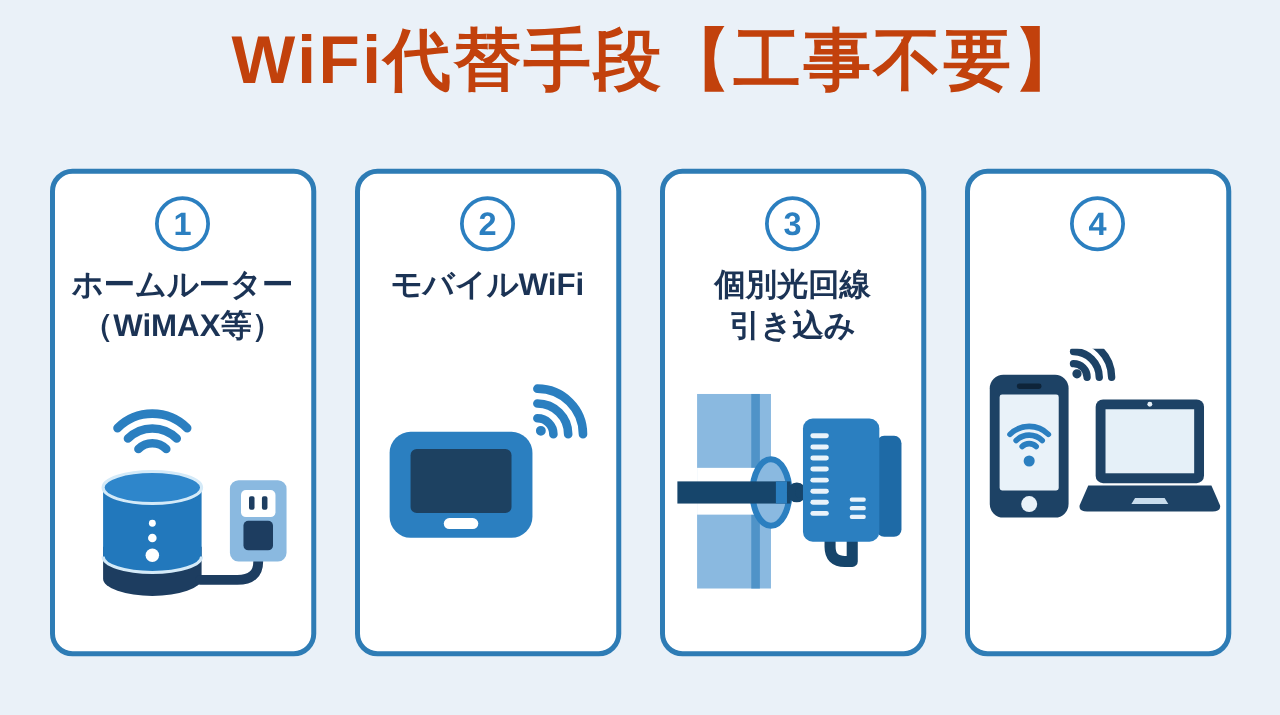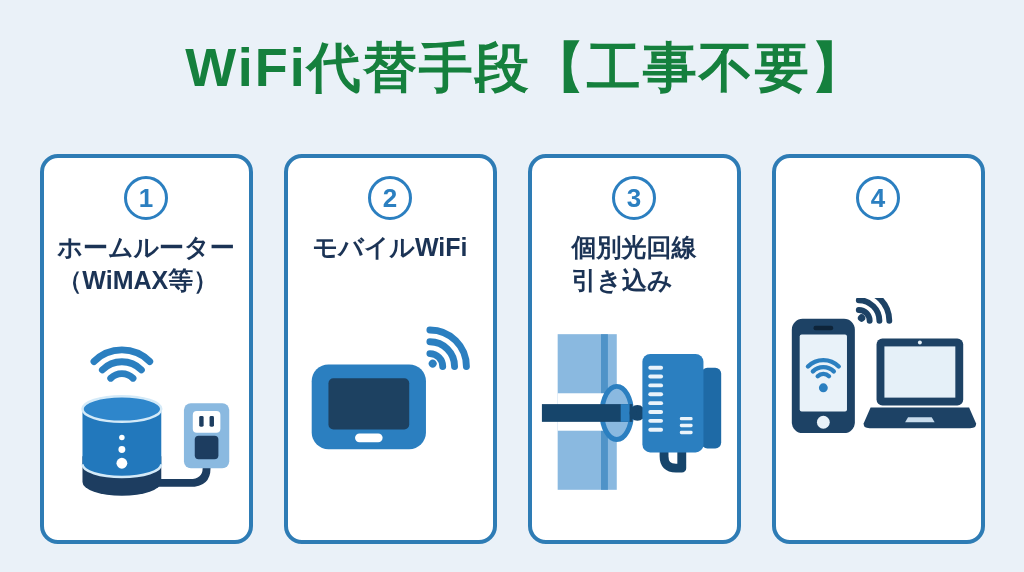--- a/index.html
+++ b/index.html
@@ -3,27 +3,27 @@
 <meta charset="utf-8">
 <style>
   html,body{margin:0;padding:0;}
   body{
     width:1024px;height:572px;
     background:#eaf1f8;
     font-family:"Liberation Sans","DejaVu Sans",sans-serif;
     overflow:hidden;
   }
   .page-title{
-    margin:36px 0 0 0;
+    margin:17px 0 0 0;
     text-align:center;
     font-size:54px;
     line-height:1.15;
     font-weight:bold;
     letter-spacing:2px;
-    color:#15803d;
+    color:#c2410c;
     padding-left:28px;
   }
   .cards{
     display:flex;
     justify-content:center;
     gap:31px;
     margin-top:56px;
     padding:0 40px;
   }
   .card{
@@ -44,21 +44,21 @@
     color:#2b7fc0;
     font-size:26px;font-weight:bold;
     display:flex;align-items:center;justify-content:center;
     flex:0 0 auto;
   }
   .card-label{
     margin-top:11px;
     color:#1b3355;
     font-size:25px;
     font-weight:bold;
-    text-align:left;
+    text-align:center;
     line-height:1.32;
     white-space:pre-line;
   }
   .icon-wrap{
     flex:1;
     width:100%;
     display:flex;
     align-items:center;
     justify-content:center;
   }

